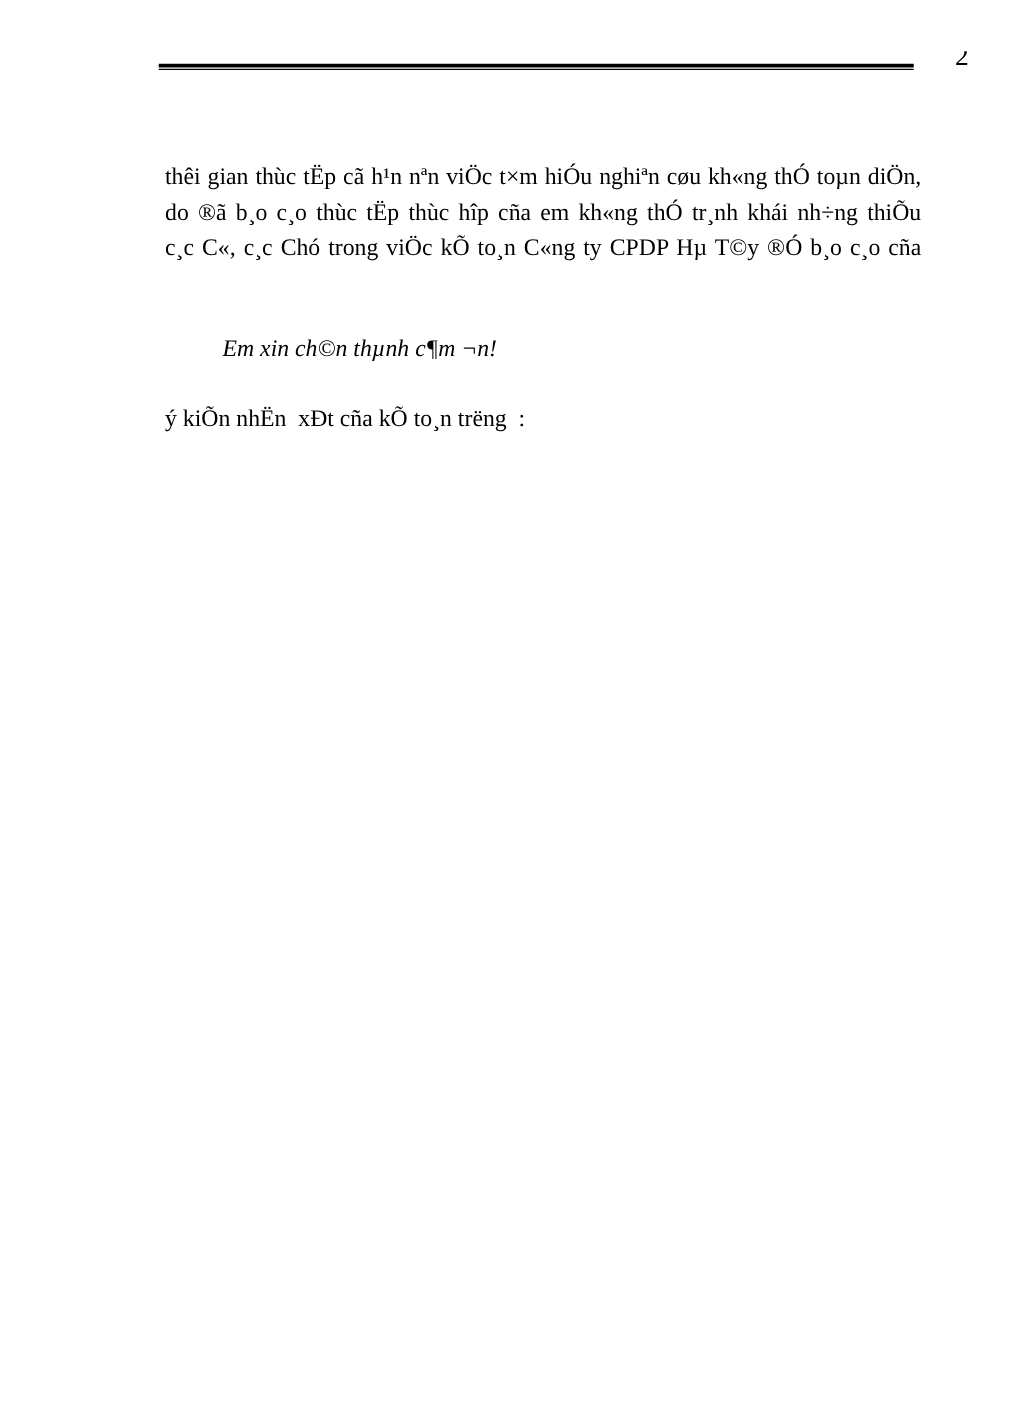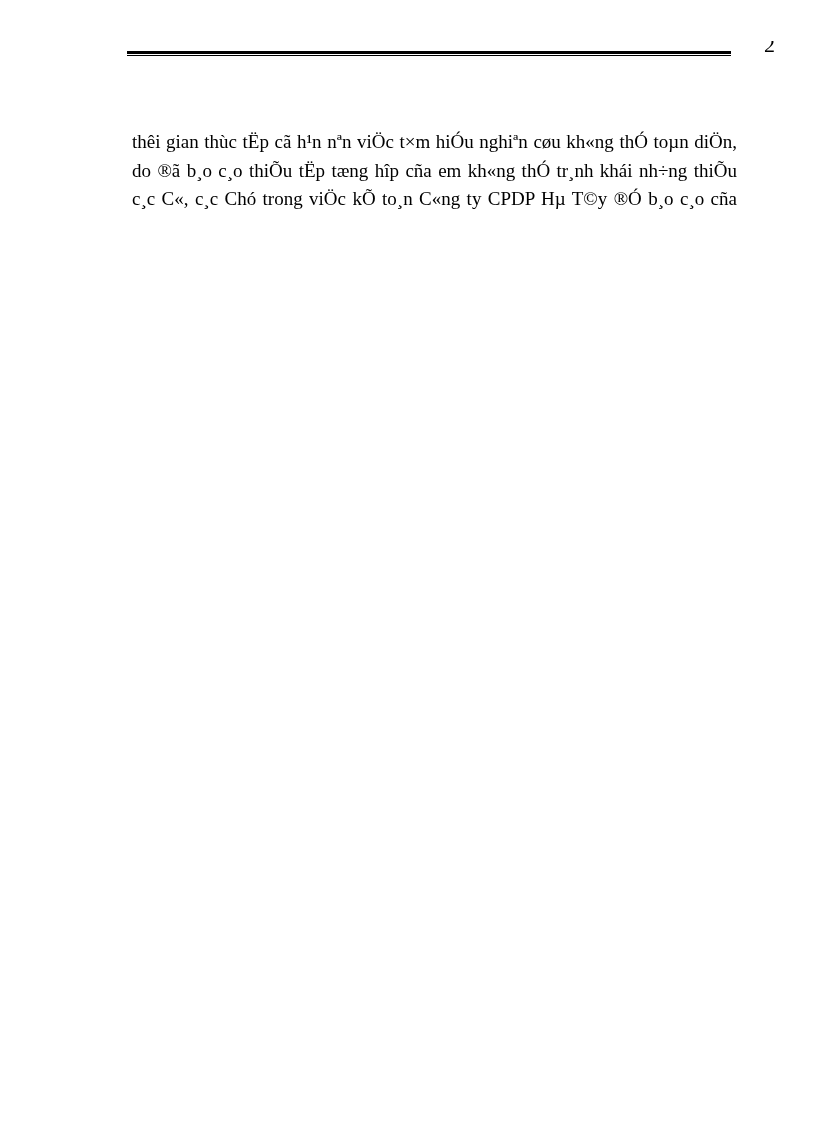--- a/index.html
+++ b/index.html
@@ -73,19 +73,21 @@
 <div class="page">
 
   <div class="header-rule"></div>
 
   <div class="page-number">
     <span>2</span>
   </div>
 
   <div class="content para1">
     <div class="line just">thêi gian thùc tËp cã h¹n nªn viÖc t×m hiÓu nghiªn cøu kh«ng thÓ toµn diÖn,</div>
-    <div class="line just">do ®ã b¸o c¸o thiÕu tËp tæng hîp cña em kh«ng thÓ tr¸nh khái nh÷ng thiÕu</div>
+    <div class="line just">do ®ã b¸o c¸o thùc tËp thùc hîp cña em kh«ng thÓ tr¸nh khái nh÷ng thiÕu</div>
     <div class="line just">c¸c C«, c¸c Chó trong viÖc kÕ to¸n C«ng ty CPDP Hµ T©y ®Ó b¸o c¸o cña</div>
   </div>
 
+  <div class="content thanks">Em xin ch©n thµnh c¶m ¬n!</div>
 
+  <div class="content review">ý kiÕn nhËn&nbsp; xÐt cña kÕ to¸n trëng&nbsp; :</div>
 
 </div>
 
 </body></html>

